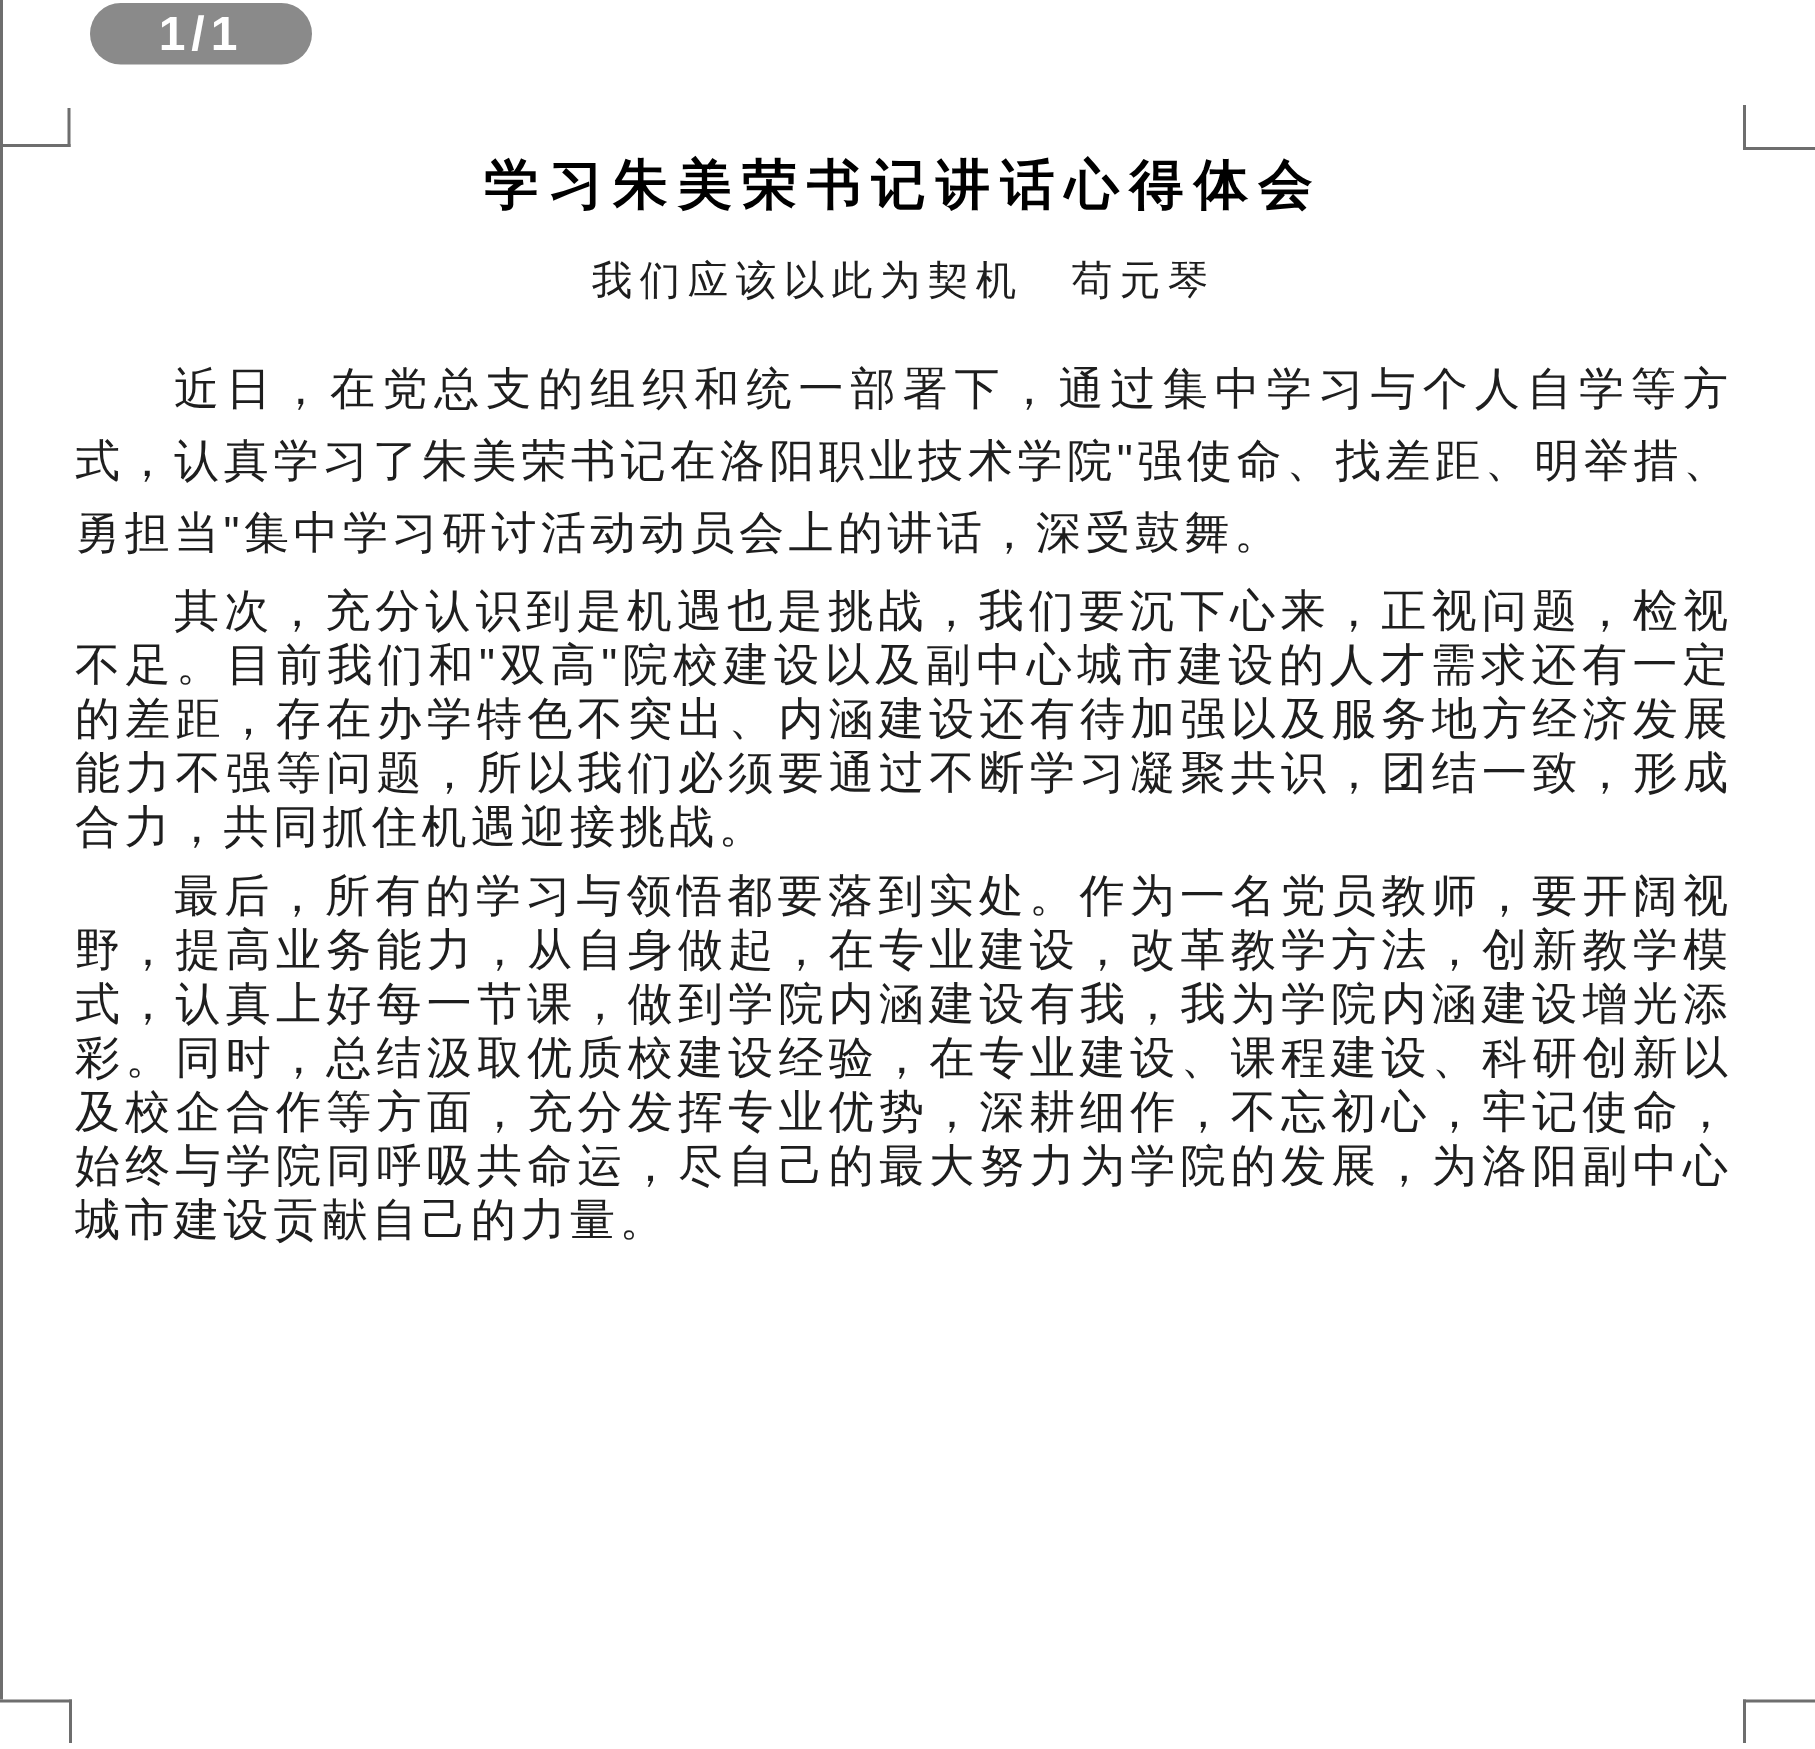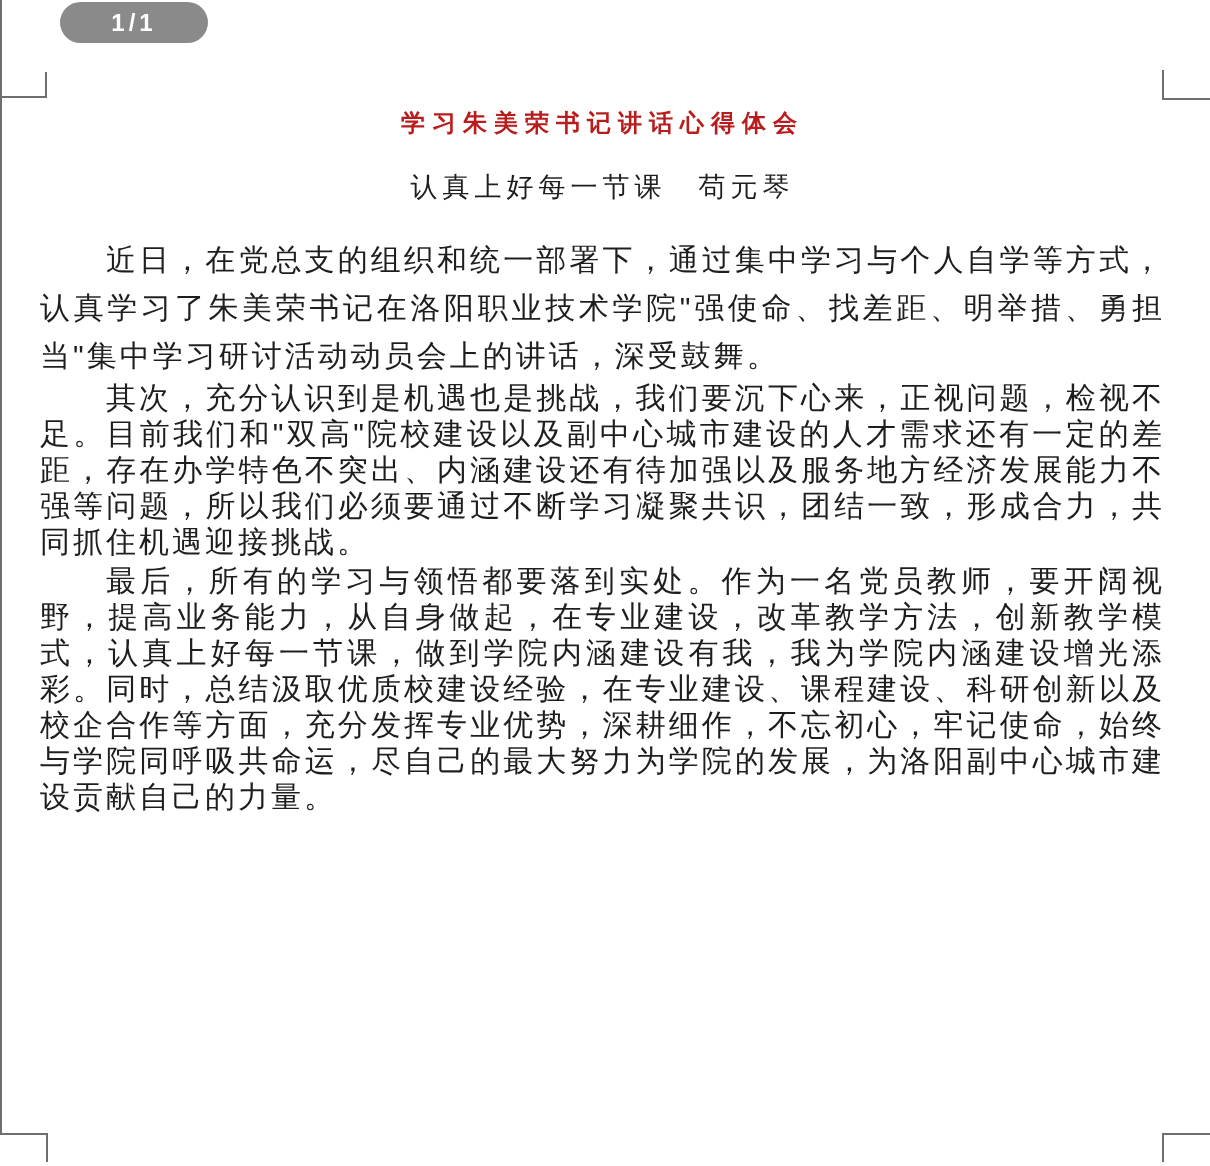--- a/index.html
+++ b/index.html
@@ -26,21 +26,21 @@
     left: 60px;
     top: 2px;
     width: 148px;
     height: 41px;
     border-radius: 22px;
     background: #8a8a8a;
     color: #ffffff;
     display: flex;
     align-items: center;
     justify-content: center;
-    font-size: 24px;
+    font-size: 32px;
     font-weight: bold;
     letter-spacing: 4px;
     text-align: right;
   }
   
   .edge-line {
     position: absolute;
     left: 0;
     top: 0;
     width: 2px;
@@ -56,37 +56,37 @@
 
   .content {
     position: absolute;
     left: 40px;
     top: 103px;
     width: 1125px;
   }
   .doc-title {
     margin: 0;
     text-align: center;
-    font-size: 24px;
+    font-size: 36px;
     font-weight: 600;
     letter-spacing: 7px;
     line-height: 40px;
-    color: #b91c1c;
+    color: #000000;
   }
   .doc-byline {
     margin: 27px 0 0 0;
     text-align: center;
     font-size: 27px;
     font-weight: 500;
     letter-spacing: 5px;
     line-height: 34px;
   }
   .body-text { margin-top: 32px; }
   .body-text p {
-    margin: 0;
+    margin: 10px;
     font-size: 30px;
     font-weight: 500;
     letter-spacing: 3px;
     text-align: justify;
     text-indent: 2.2em;
     color: #1e1e1e;
   }
   p.lead  { line-height: 48px; }
   p.tight { line-height: 36px; }
   p.tight + p.tight { margin-top: 3px; }
@@ -103,21 +103,21 @@
   <div class="mark mark-bl"></div>
   <div class="mark mark-br"></div>
 
   <div class="page-badge">
     <span>1/1</span>
   </div>
 
   <div class="content">
     <h1 class="doc-title">学习朱美荣书记讲话心得体会</h1>
 
-    <div class="doc-byline">认真上好每一节课　苟元琴</div>
+    <div class="doc-byline">我们应该以此为契机　苟元琴</div>
 
     <div class="body-text">
       <p class="lead">近日，在党总支的组织和统一部署下，通过集中学习与个人自学等方式，认真学习了朱美荣书记在洛阳职业技术学院"强使命、找差距、明举措、勇担当"集中学习研讨活动动员会上的讲话，深受鼓舞。</p>
       <p class="tight">其次，充分认识到是机遇也是挑战，我们要沉下心来，正视问题，检视不足。目前我们和"双高"院校建设以及副中心城市建设的人才需求还有一定的差距，存在办学特色不突出、内涵建设还有待加强以及服务地方经济发展能力不强等问题，所以我们必须要通过不断学习凝聚共识，团结一致，形成合力，共同抓住机遇迎接挑战。</p>
       <p class="tight">最后，所有的学习与领悟都要落到实处。作为一名党员教师，要开阔视野，提高业务能力，从自身做起，在专业建设，改革教学方法，创新教学模式，认真上好每一节课，做到学院内涵建设有我，我为学院内涵建设增光添彩。同时，总结汲取优质校建设经验，在专业建设、课程建设、科研创新以及校企合作等方面，充分发挥专业优势，深耕细作，不忘初心，牢记使命，始终与学院同呼吸共命运，尽自己的最大努力为学院的发展，为洛阳副中心城市建设贡献自己的力量。</p>
     </div>
   </div>
 
 </div>
 

